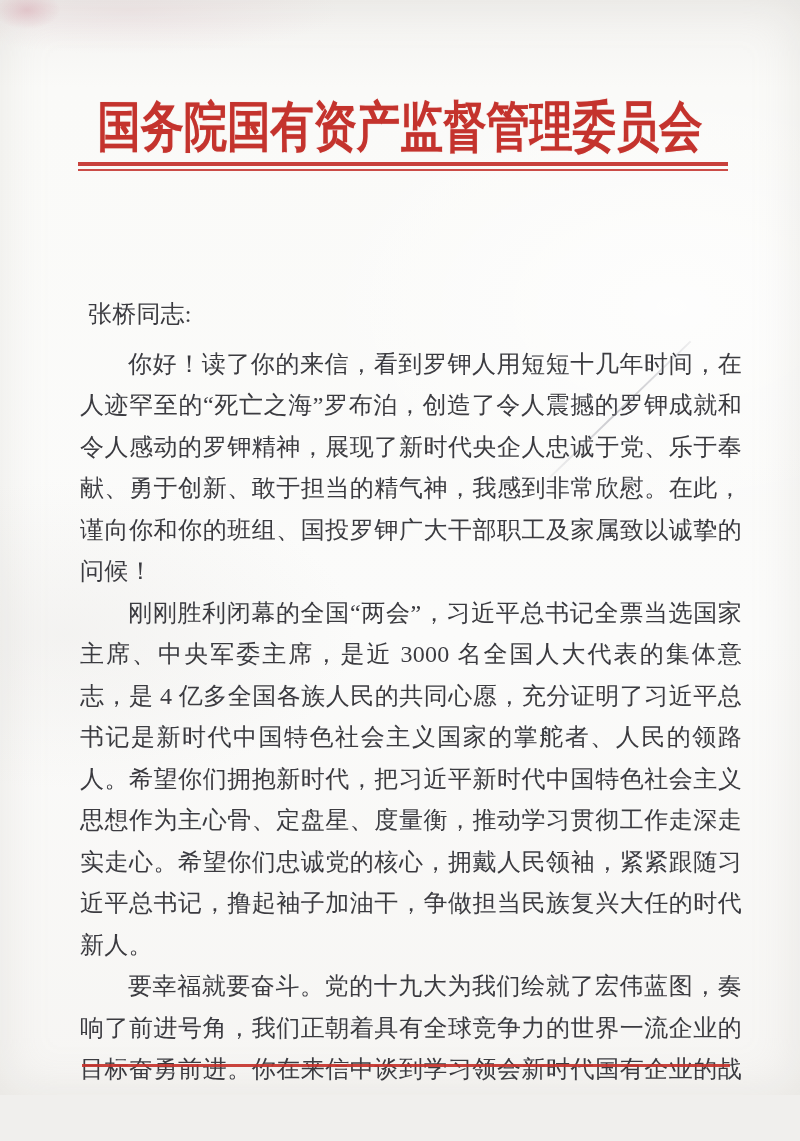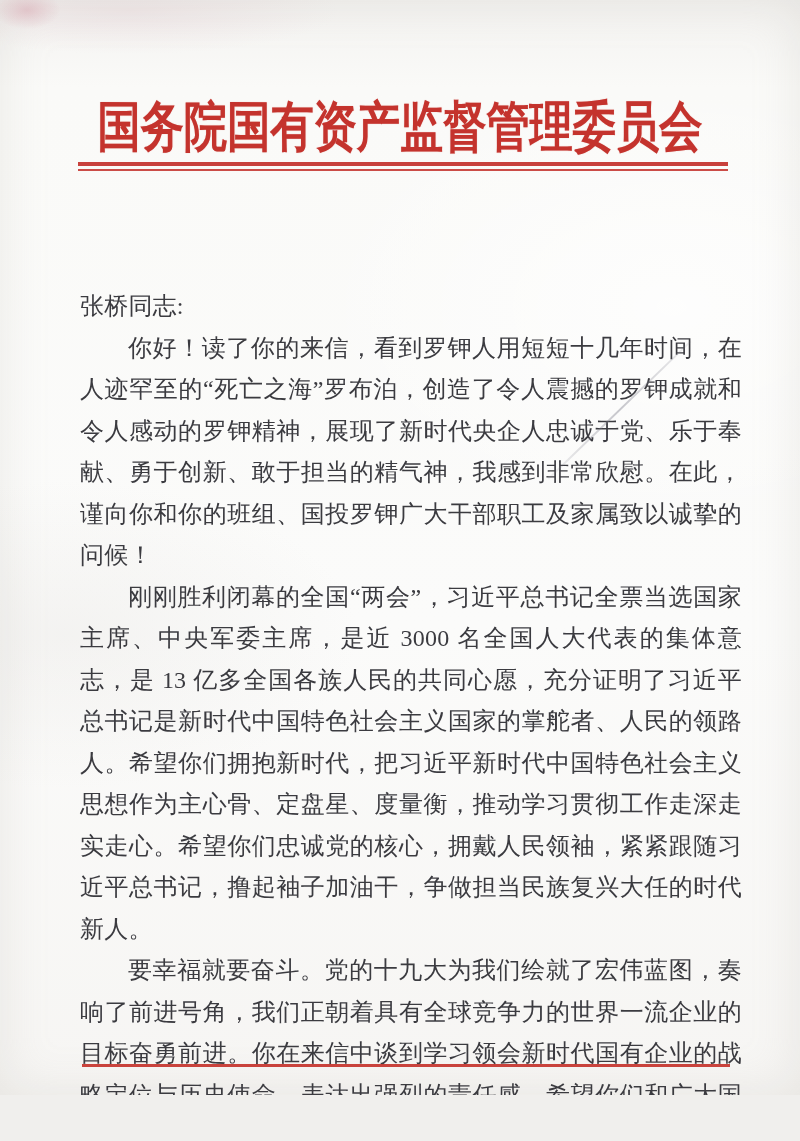--- a/index.html
+++ b/index.html
@@ -49,21 +49,21 @@
   
   .letter-body{
     position:absolute;
     top:286px;left:80px;width:662px;
     font-size:24px;
     line-height:41.5px;
     color:var(--ink-color);
     text-align:justify;
     letter-spacing:.2px;
   }
-  .salutation{margin:0;text-indent:0;}
+  .salutation{margin:8px;text-indent:0;}
   .letter-body p{margin:0;text-indent:2em;}
 
   
   .footer-rule{
     position:absolute;
     top:1064px;left:82px;width:648px;height:3px;
     background:var(--accent-red);
     opacity:.92;
   }
 
@@ -93,21 +93,21 @@
   <h1 class="letterhead-title">国务院国有资产监督管理委员会</h1>
 
   <div class="head-rules">
     <div class="rule-thick"></div>
     <div class="rule-thin"></div>
   </div>
 
   <div class="letter-body">
     <div class="salutation">张桥同志:</div>
     <p>你好！读了你的来信，看到罗钾人用短短十几年时间，在人迹罕至的“死亡之海”罗布泊，创造了令人震撼的罗钾成就和令人感动的罗钾精神，展现了新时代央企人忠诚于党、乐于奉献、勇于创新、敢于担当的精气神，我感到非常欣慰。在此，谨向你和你的班组、国投罗钾广大干部职工及家属致以诚挚的问候！</p>
-    <p>刚刚胜利闭幕的全国“两会”，习近平总书记全票当选国家主席、中央军委主席，是近 3000 名全国人大代表的集体意志，是 13 亿多全国各族人民的共同心愿，充分证明了习近平总书记是新时代中国特色社会主义国家的掌舵者、人民的领路人。希望你们拥抱新时代，把习近平新时代中国特色社会主义思想作为主心骨、定盘星、度量衡，推动学习贯彻工作走深走实走心。希望你们忠诚党的核心，拥戴人民领袖，紧紧跟随习近平总书记，撸起袖子加油干，争做担当民族复兴大任的时代新人。</p>
+    <p>刚刚胜利闭幕的全国“两会”，习近平总书记全票当选国家主席、中央军委主席，是近 3000 名全国人大代表的集体意志，是 4 亿多全国各族人民的共同心愿，充分证明了习近平总书记是新时代中国特色社会主义国家的掌舵者、人民的领路人。希望你们拥抱新时代，把习近平新时代中国特色社会主义思想作为主心骨、定盘星、度量衡，推动学习贯彻工作走深走实走心。希望你们忠诚党的核心，拥戴人民领袖，紧紧跟随习近平总书记，撸起袖子加油干，争做担当民族复兴大任的时代新人。</p>
     <p>要幸福就要奋斗。党的十九大为我们绘就了宏伟蓝图，奏响了前进号角，我们正朝着具有全球竞争力的世界一流企业的目标奋勇前进。你在来信中谈到学习领会新时代国有企业的战略定位与历史使命，表达出强烈的责任感。希望你们和广大国有企业职</p>
   </div>
 
   <div class="scan-diagonal"></div>
 
   <div class="footer-rule"></div>
 
 </div>
 
 </body></html>

